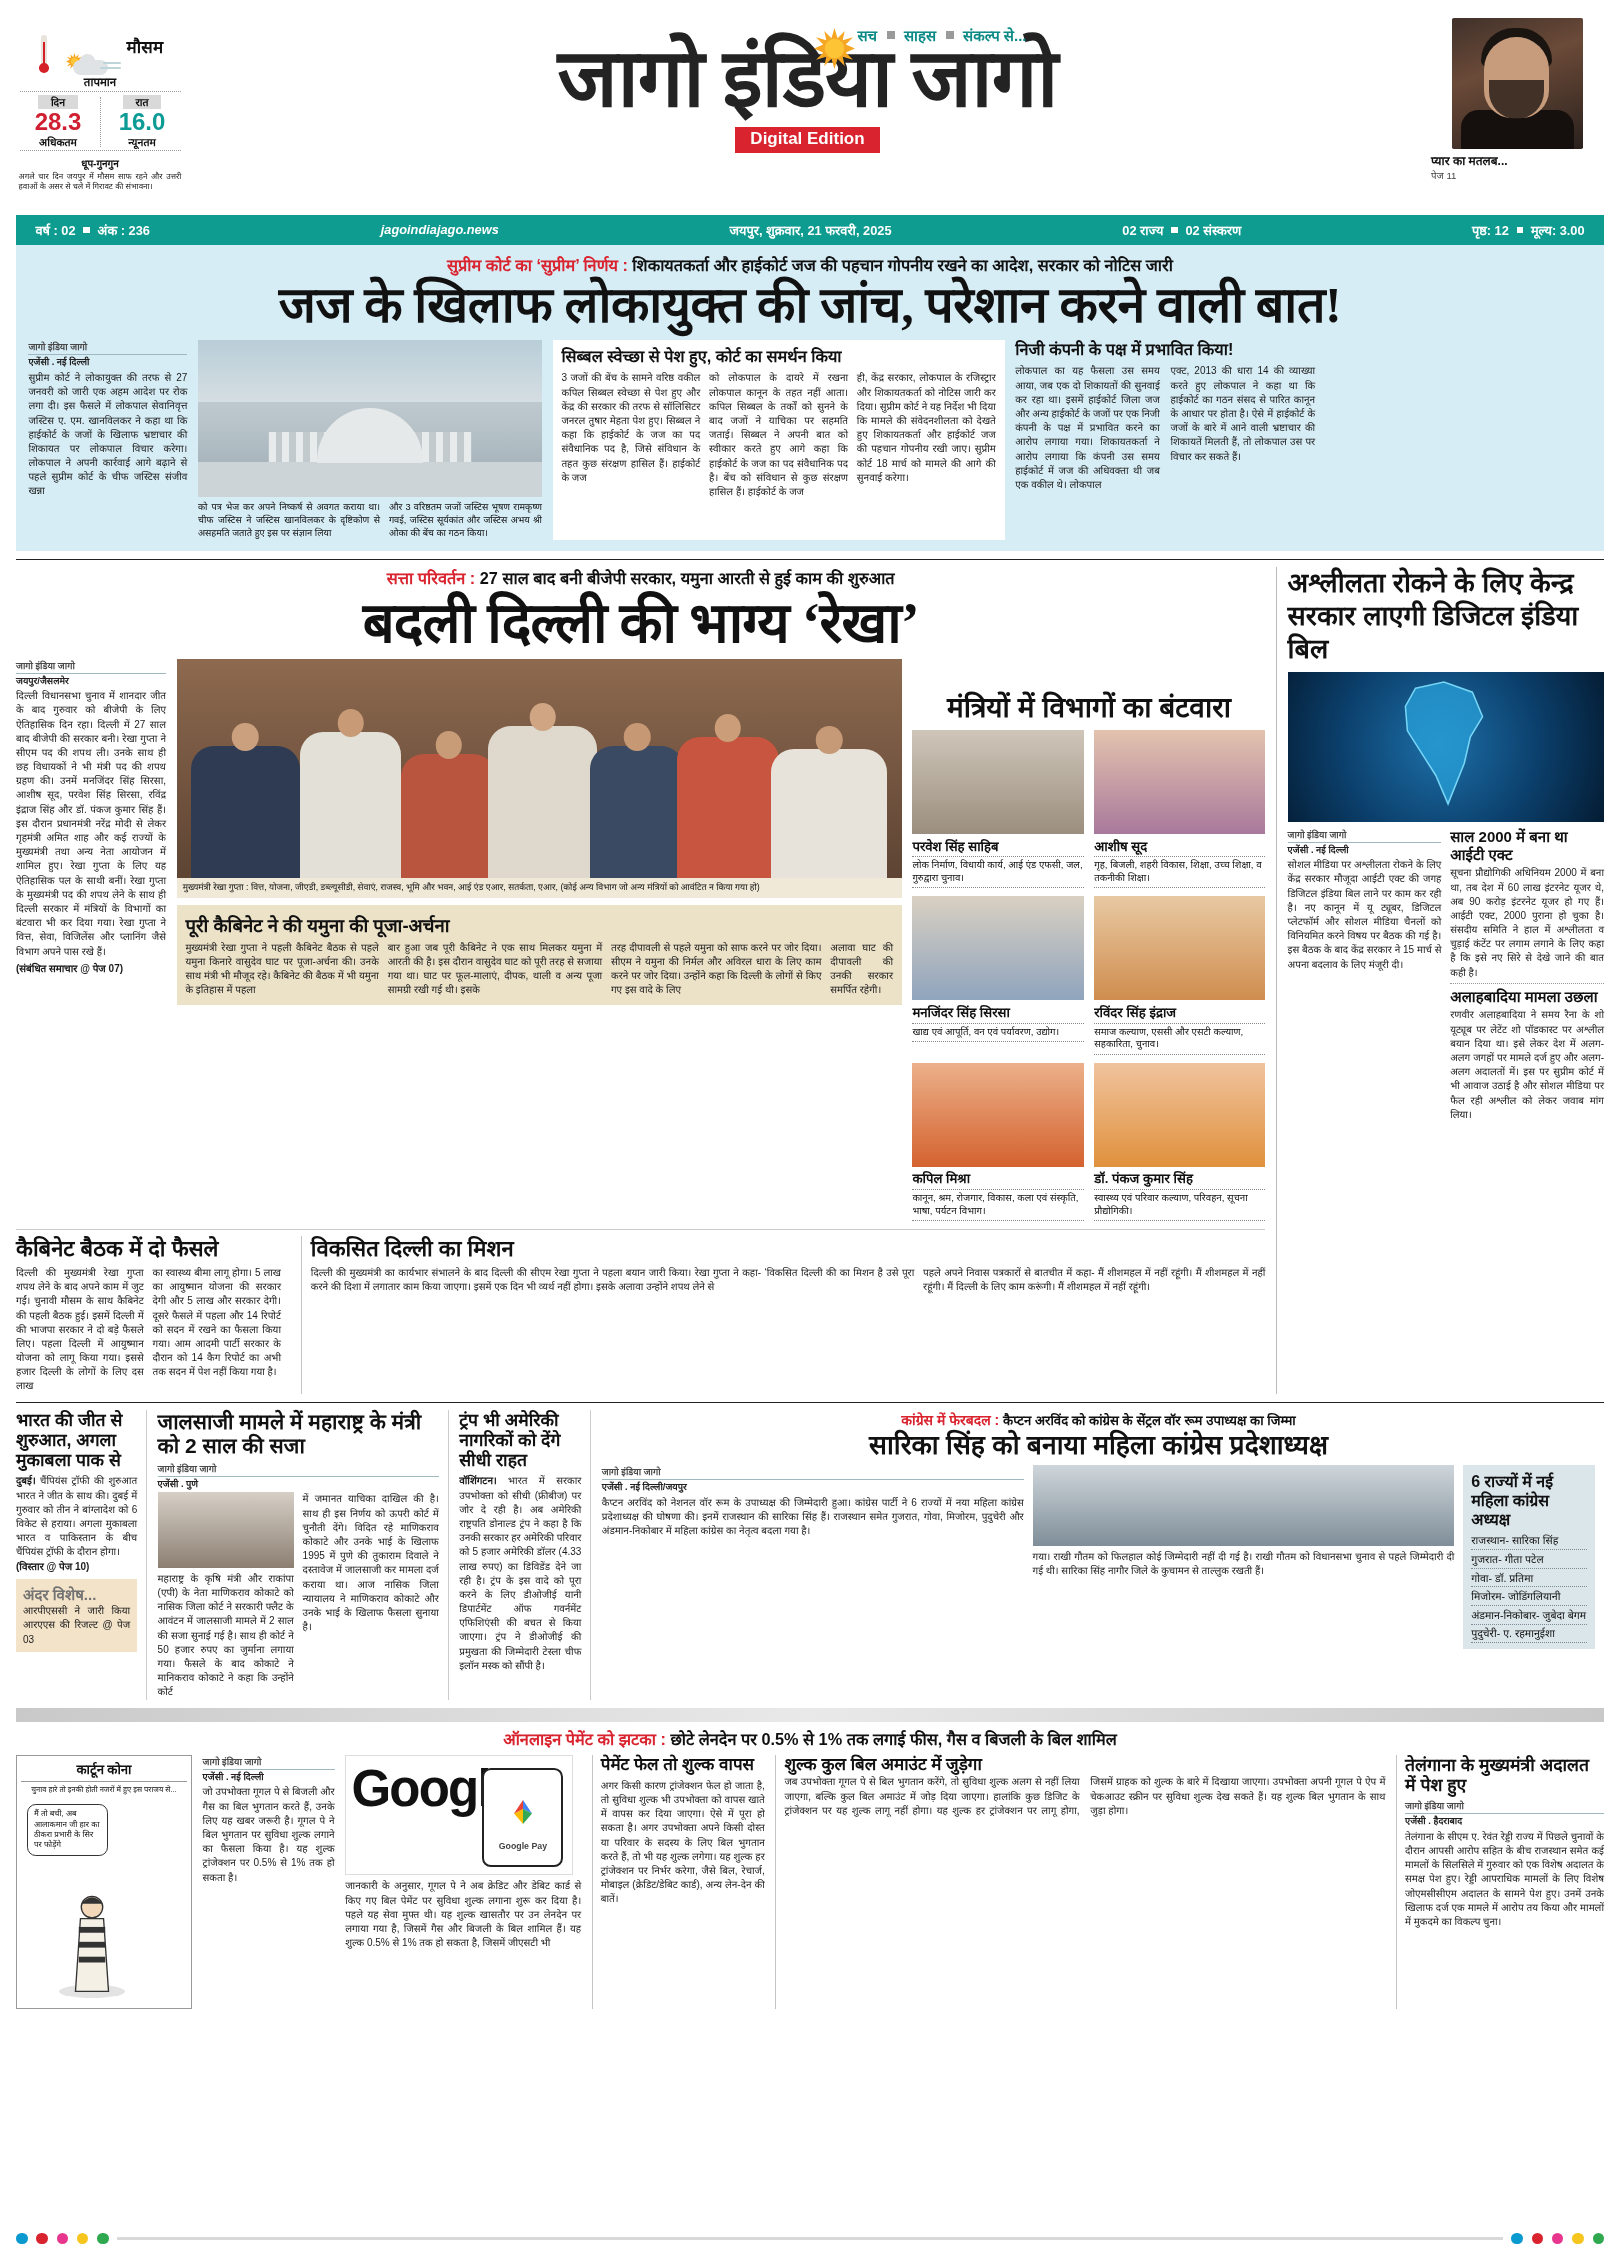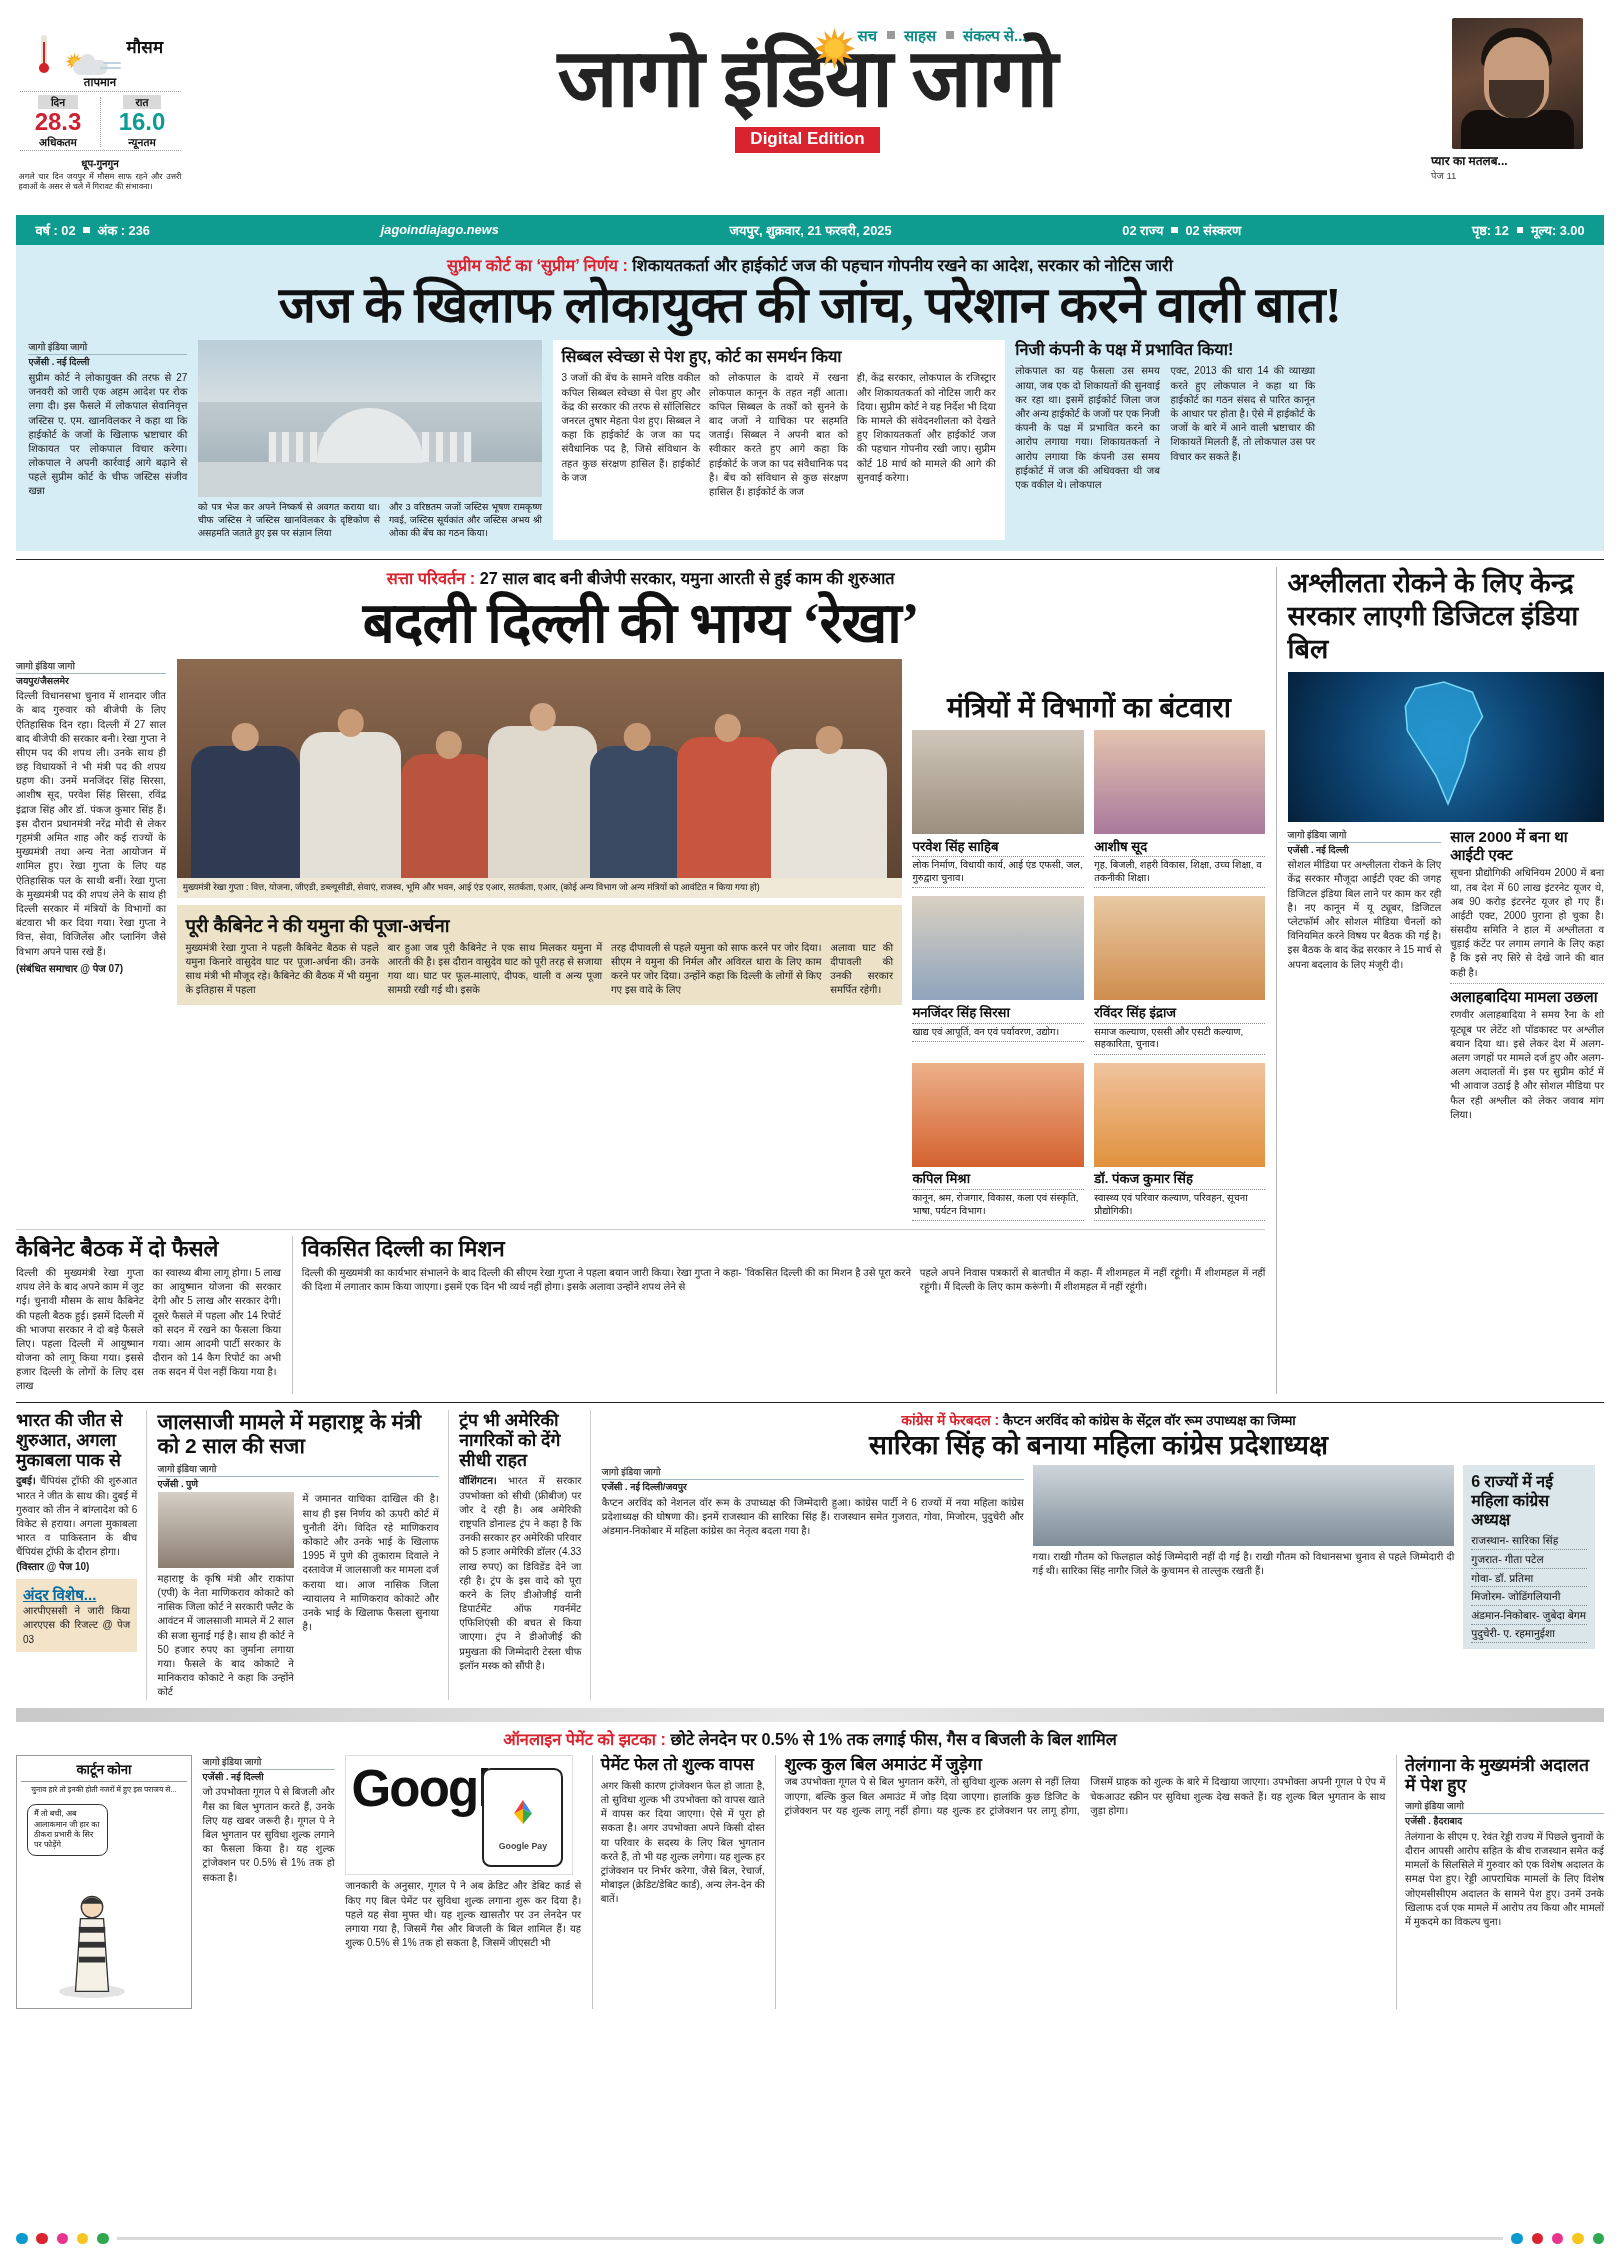--- a/index.html
+++ b/index.html
@@ -107,37 +107,37 @@
   .yellow-box { background: #ece2c8; padding: 7px 8.8px; margin-top: 7px; }
   .yellow-head { font-size: 18.5px; font-weight: 700; margin-bottom: 3.5px; }
 
   .ministers { width: 353px; }
   .min-title { font-size: 28px; font-weight: 700; text-align: center; margin-bottom: 5.3px; margin-top: 28px; }
   .min-grid { display: grid; grid-template-columns: 1fr 1fr; gap: 8px 10.6px; }
   .min-card .mph { width: 100%; height: 104px; position: relative; overflow: hidden; }
   .min-name { font-size: 13.2px; font-weight: 700; margin-top: 2.6px; border-bottom: 0.9px dotted #888; padding-bottom: 1.8px; }
   .min-dept { font-size: 9.7px; line-height: 1.32; border-bottom: 0.9px dotted #888; padding: 1.8px 0 2.6px; }
 
-  .trio { display: flex; gap: 11px; margin-top: 8px; border-top: 0.9px solid #ccc; padding-top: 6.2px; }
+  .trio { display: flex; gap: 20px; margin-top: 8px; border-top: 0.9px solid #ccc; padding-top: 6.2px; }
   .trio > div { flex: 1; }
   .trio .t1 { width: 265px; flex: none; }
   .mid-head { font-size: 22px; font-weight: 700; margin-bottom: 4.4px; line-height: 1.15; }
 
   
   .sec3 { display: flex; gap: 10.6px; margin-top: 8px; border-top: 1.8px solid #222; padding-top: 7px; }
   .s3col { border-right: 0.9px solid #ccc; padding-right: 8.8px; }
   .s3col:last-child { border-right: none; }
   .s3head { font-size: 21px; font-weight: 700; line-height: 1.16; margin-bottom: 3.5px; }
   .s3head.small { font-size: 17.6px; }
   .red-kicker { color: #d9232e; font-weight: 700; font-size: 14px; }
   .blue-box { background: #dbe6ea; padding: 6.2px 8px; }
   .blue-box h4 { font-size: 16px; font-weight: 700; line-height: 1.2; margin-bottom: 2.6px; }
   .kv { font-size: 10.6px; border-bottom: 0.9px dotted #7e8c92; padding: 1.8px 0; }
   .andar { background:#f3e3c9; padding:5.3px 7px; margin-top:5.3px; }
-  .andar-h { color:#0369a1; font-size:15px; font-weight:700;text-decoration:underline; }
+  .andar-h { color:#737373; font-size:15px; font-weight:700; }
 
   
   .sec4 { margin-top: 8.8px; }
   .grad-rule { height: 14px; background: linear-gradient(90deg,#c9c9c9,#e9e9e9 50%,#c9c9c9); }
   .sec4-grid { display: flex; gap: 10.6px; margin-top: 5.3px; }
   .cartoon { width: 176px; border: 0.9px solid #999; padding: 4.4px; }
   .cartoon-h { font-size: 13.2px; font-weight: 700; text-align: center; font-family:"Liberation Serif",serif; border-bottom:0.9px solid #999; padding-bottom:2.6px; }
   .cartoon-art { height: 203px; position: relative; background: #fff; margin-top: 3.5px; }
   .gpay-card { width: 228px; height: 120px; background: #fff; border: 0.9px solid #ddd; position: relative; overflow: hidden; }
   .gword { font-size: 51px; font-weight: 700; letter-spacing: -1.8px; line-height: 1; padding-top: 7px; padding-left: 5.3px; font-family:"Liberation Sans",sans-serif;}

